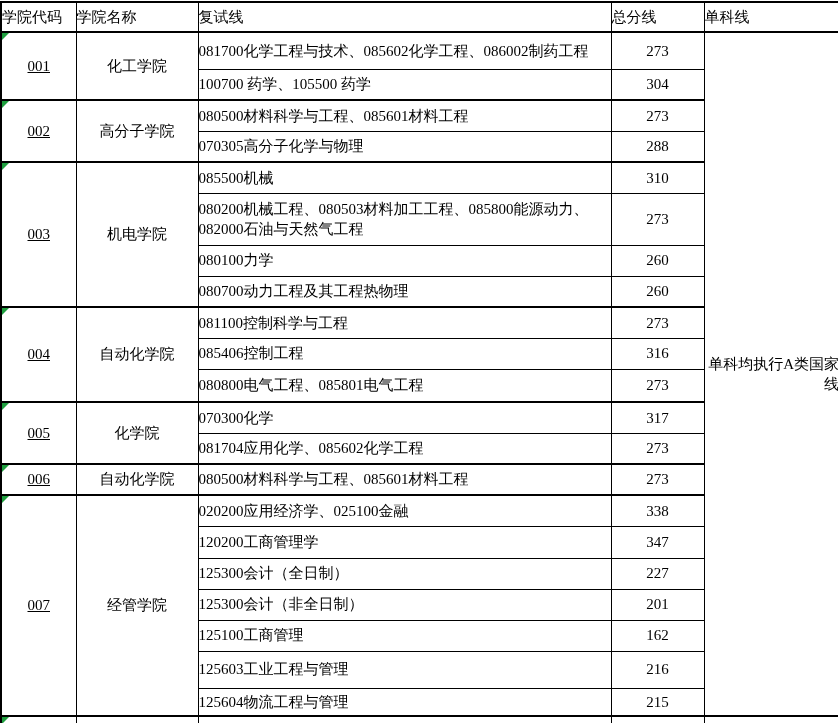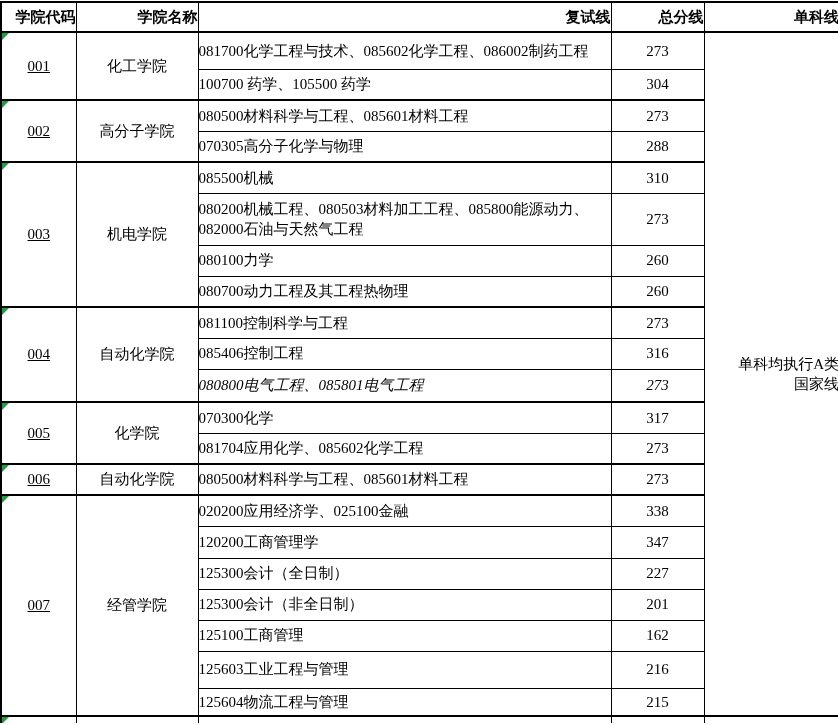--- a/index.html
+++ b/index.html
@@ -21,41 +21,41 @@
     border:1px solid #000000;
     font-size:15px;
     line-height:1.35;
     vertical-align:middle;
     overflow:hidden;
     padding:0;
     background:#ffffff;
   }
   
   .score-table tr > .first-col { border-left:2px solid #000000; }
-  .score-table thead th { border-top:2px solid #000000; border-bottom:2px solid #000000; font-weight:bold; text-align:right; }
-  .score-table .last-col { border-right:none;padding-left:32px; }
+  .score-table thead th { border-top:2px solid #000000; border-bottom:2px solid #000000; font-weight:normal; text-align:left; }
+  .score-table .last-col { border-right:none; }
   .score-table tr.partial-row td { border-bottom:none; }
   
   .score-table tr.block-start > td { border-top-width:2px;margin-top:36px; }
   .code-cell, .score-cell, .name-cell { text-align:center; }
   .majors-cell { text-align:left; padding:0 4px; }
   .note-cell { text-align:right; padding:0 8px; }
   .code-cell { position:relative;text-decoration:underline; }
   .corner-marker {
     position:absolute; top:0; left:0;
     width:0; height:0;
     border-top:7px solid #1e9e3e;
     border-right:7px solid transparent;
   }
   
   tr.hh30 { height:30px; }
   tr.h28 { height:28px; }
   tr.h31 { height:31px; }
   tr.h32 { height:32px;margin-left:40px; }
-  tr.h33 { height:33px;font-style:italic; }
+  tr.h33 { height:33px; }
   tr.h37 { height:37px; }
   tr.h52 { height:52px;padding-left:8px; }
   tr.h7  { height:7px; }
 </style>
 </head>
 <body>
 
 <div class="screen">
   <table class="score-table">
     <colgroup>

